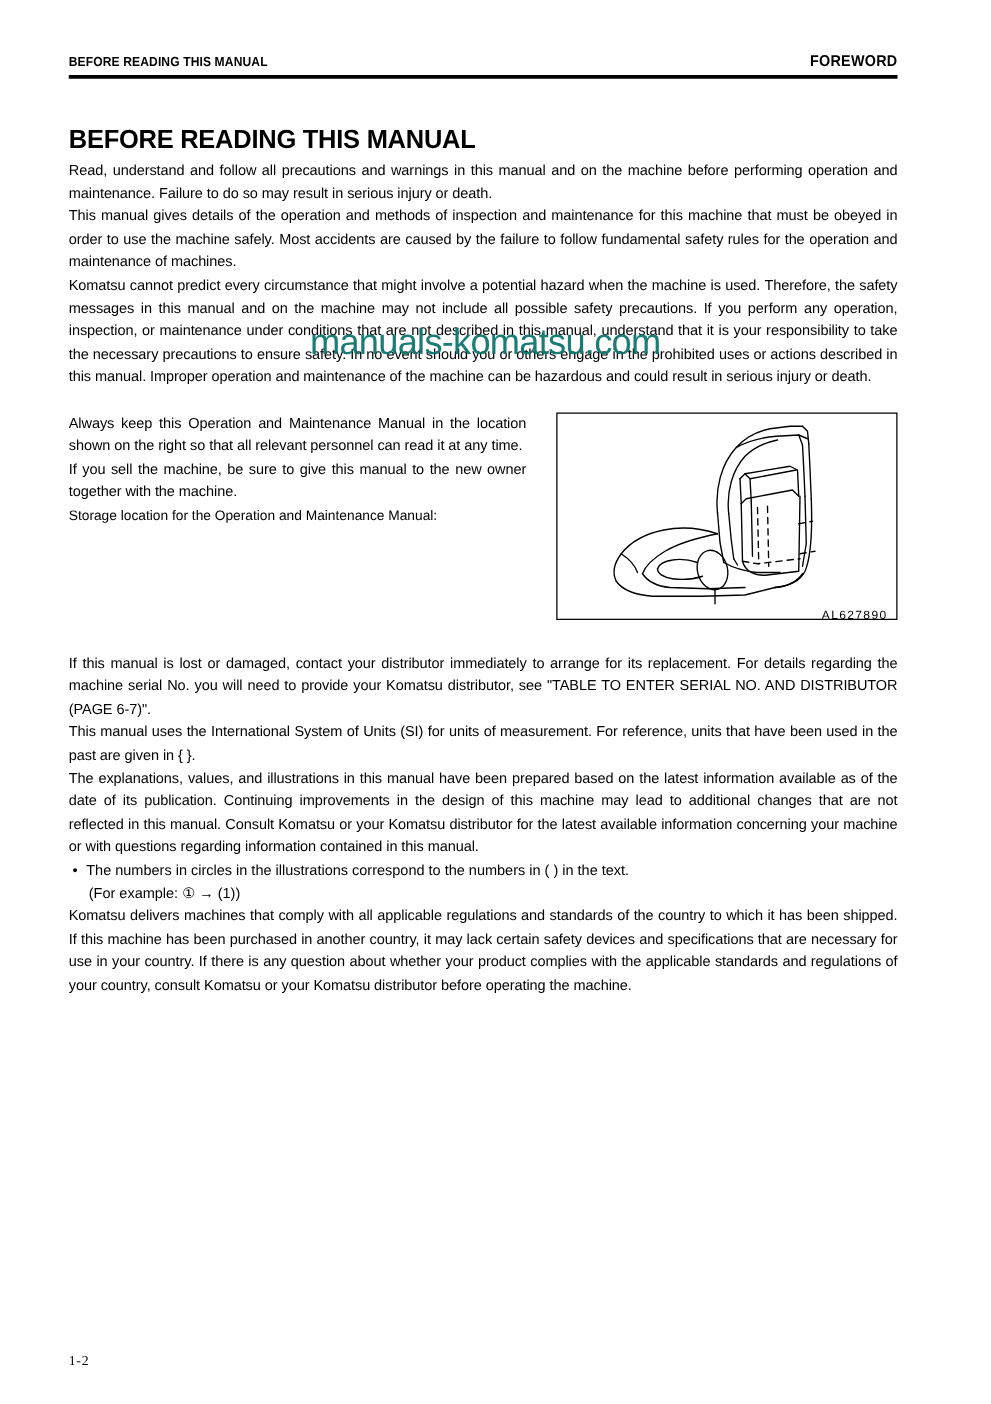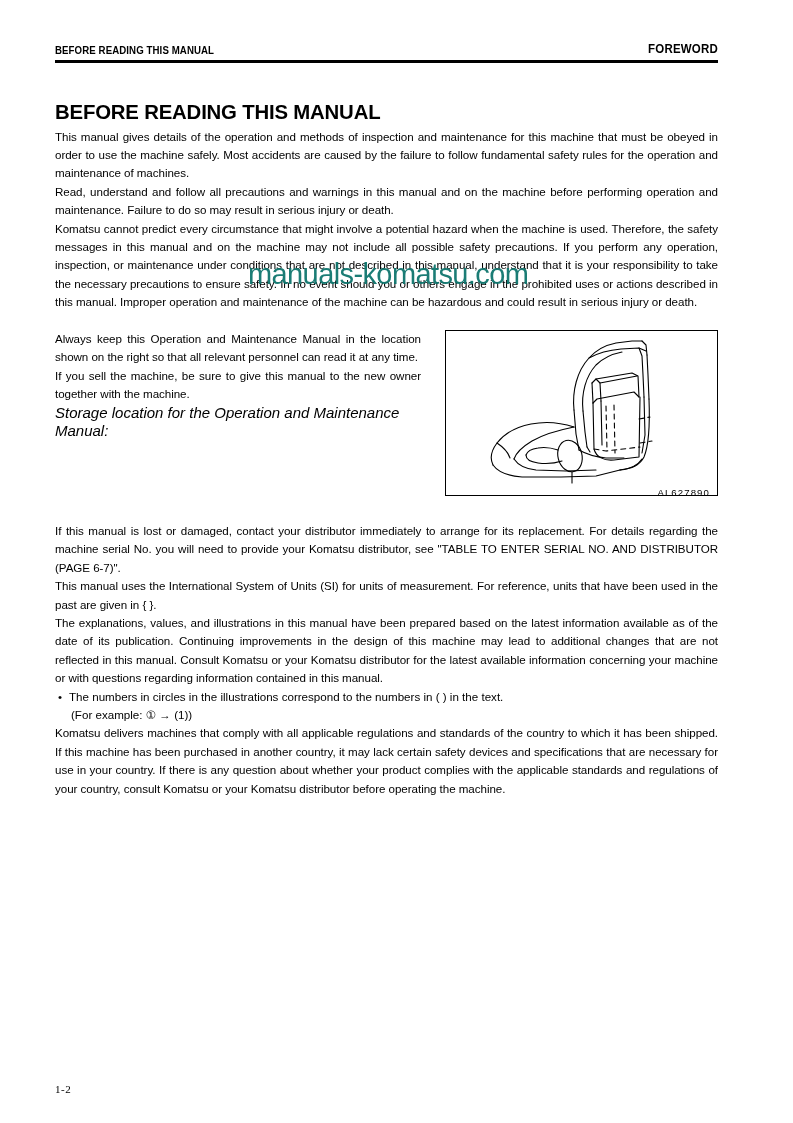--- a/index.html
+++ b/index.html
@@ -110,24 +110,23 @@
     font-size: 9.6px;
     letter-spacing: 1.1px;
     font-family: "Liberation Sans", sans-serif;
   }
 
   .narrow-col {
     width: 385px;
   }
 
   .storage-line {
-    font-size: 15px;
-    line-height: 18.4px;
-    margin: 0;
-    font-style: italic;
+    font-size: 11px;
+    line-height: 18.4px;
+    margin: 0;
   }
   .storage-indent {
     padding-left: 42px;
   }
 
   
   ul.bullets {
     list-style: none;
     margin: 0;
     padding: 0;
@@ -183,23 +182,23 @@
   <div class="header">
     <div class="header-left">BEFORE READING THIS MANUAL</div>
     <div class="header-right">FOREWORD</div>
   </div>
   <div class="header-rule"></div>
 
   <div class="content">
 
     <h1 class="doc-title">BEFORE READING THIS MANUAL</h1>
 
+    <p class="para gap-para">Read, understand and follow all precautions and warnings in this manual and on the machine before performing operation and maintenance. Failure to do so may result in serious injury or death.</p>
+
     <p class="para">This manual gives details of the operation and methods of inspection and maintenance for this machine that must be obeyed in order to use the machine safely. Most accidents are caused by the failure to follow fundamental safety rules for the operation and maintenance of machines.</p>
-
-    <p class="para gap-para">Read, understand and follow all precautions and warnings in this manual and on the machine before performing operation and maintenance. Failure to do so may result in serious injury or death.</p>
 
     <p class="para gap-para">Komatsu cannot predict every circumstance that might involve a potential hazard when the machine is used. Therefore, the safety messages in this manual and on the machine may not include all possible safety precautions. If you perform any operation, inspection, or maintenance under conditions that are not described in this manual, understand that it is your responsibility to take the necessary precautions to ensure safety. In no event should you or others engage in the prohibited uses or actions described in this manual. Improper operation and maintenance of the machine can be hazardous and could result in serious injury or death.</p>
 
     <div class="wrap-block gap-para">
 
       <div class="figure-float">
         <div class="fig-box">
           <svg width="269" height="162" viewBox="0 0 269 162">
             <g fill="none" stroke="#000000" stroke-width="1.1" stroke-linejoin="round" stroke-linecap="round">
 

